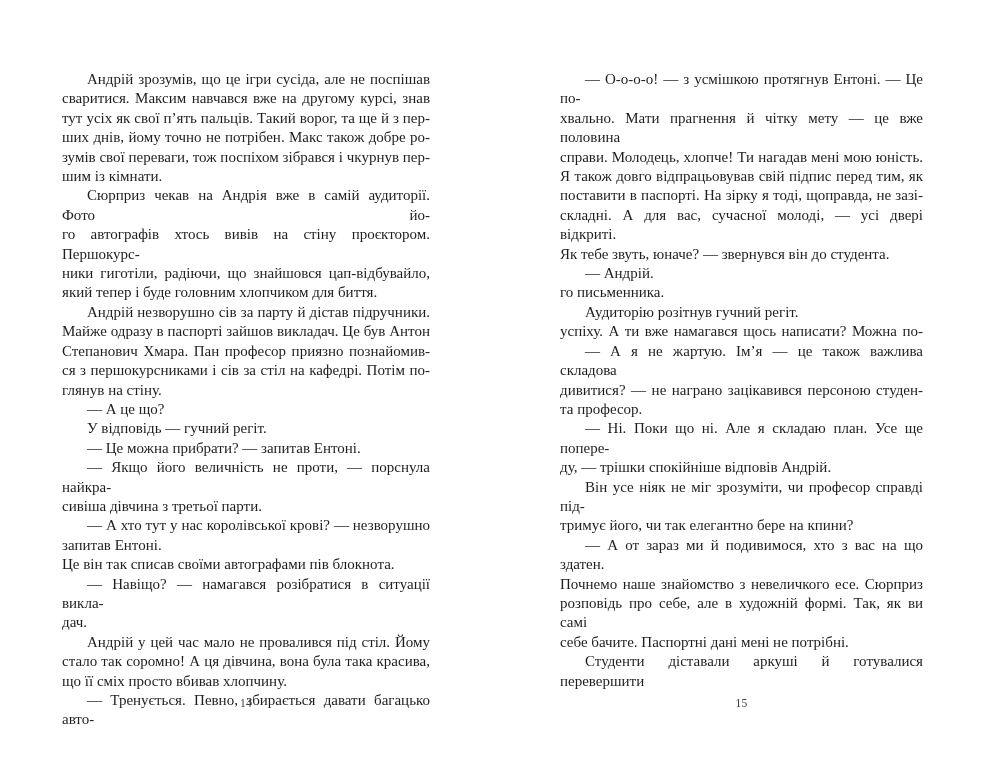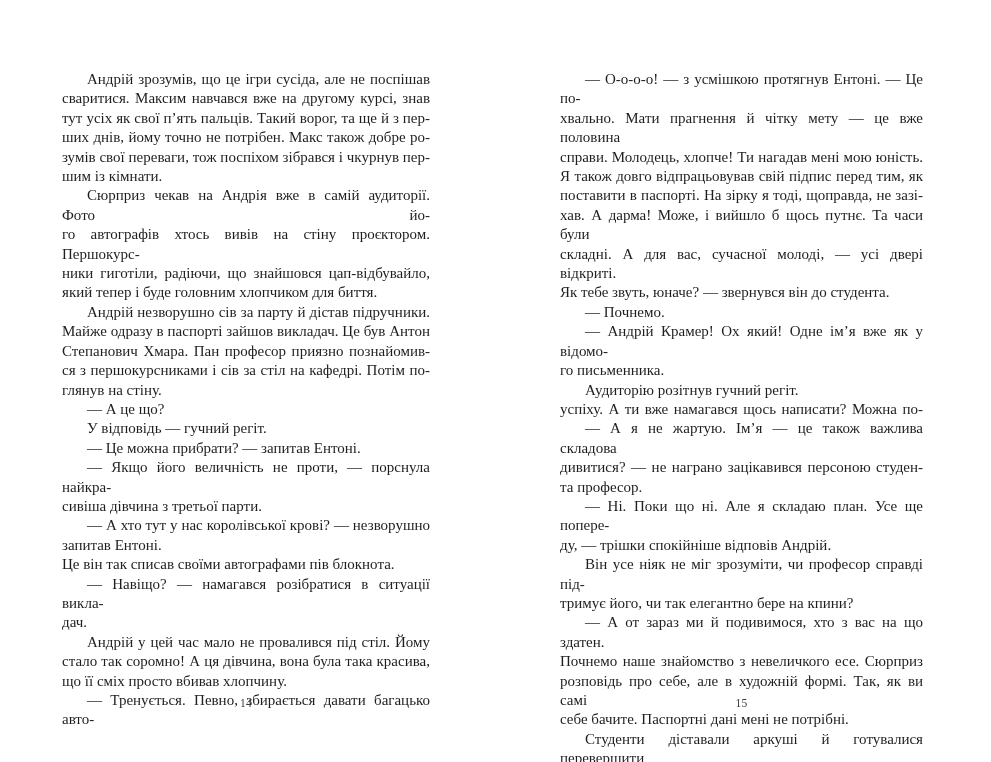--- a/index.html
+++ b/index.html
@@ -112,29 +112,27 @@
   </section>
 
   <section class="page" id="page-right">
     <div class="text-block" style="color: rgb(30, 30, 30);">
         <div class="para">
           <div class="line first">— О-о-о-о! — з усмішкою протягнув Ентоні. — Це по-</div>
           <div class="line">хвально. Мати прагнення й чітку мету — це вже половина</div>
           <div class="line">справи. Молодець, хлопче! Ти нагадав мені мою юність.</div>
           <div class="line">Я також довго відпрацьовував свій підпис перед тим, як</div>
           <div class="line">поставити в паспорті. На зірку я тоді, щоправда, не зазі-</div>
-          <div class="line">хав. А дарма! Може, і вийшло б щось путнє. Та часи були</div>
           <div class="line">складні. А для вас, сучасної молоді, — усі двері відкриті.</div>
           <div class="line last">Як тебе звуть, юначе? — звернувся він до студента.</div>
         </div>
         <div class="para">
-          <div class="line first last">— Почнемо.</div>
+          <div class="line first last">— Андрій.</div>
         </div>
         <div class="para">
-          <div class="line first">— Андрій Крамер! Ох який! Одне ім’я вже як у відомо-</div>
           <div class="line last">го письменника.</div>
         </div>
         <div class="para">
           <div class="line first last">Аудиторію розітнув гучний регіт.</div>
         </div>
         <div class="para">
           <div class="line">успіху. А ти вже намагався щось написати? Можна по-</div>
           <div class="line first">— А я не жартую. Ім’я — це також важлива складова</div>
           <div class="line">дивитися? — не награно зацікавився персоною студен-</div>
           <div class="line last">та професор.</div>

